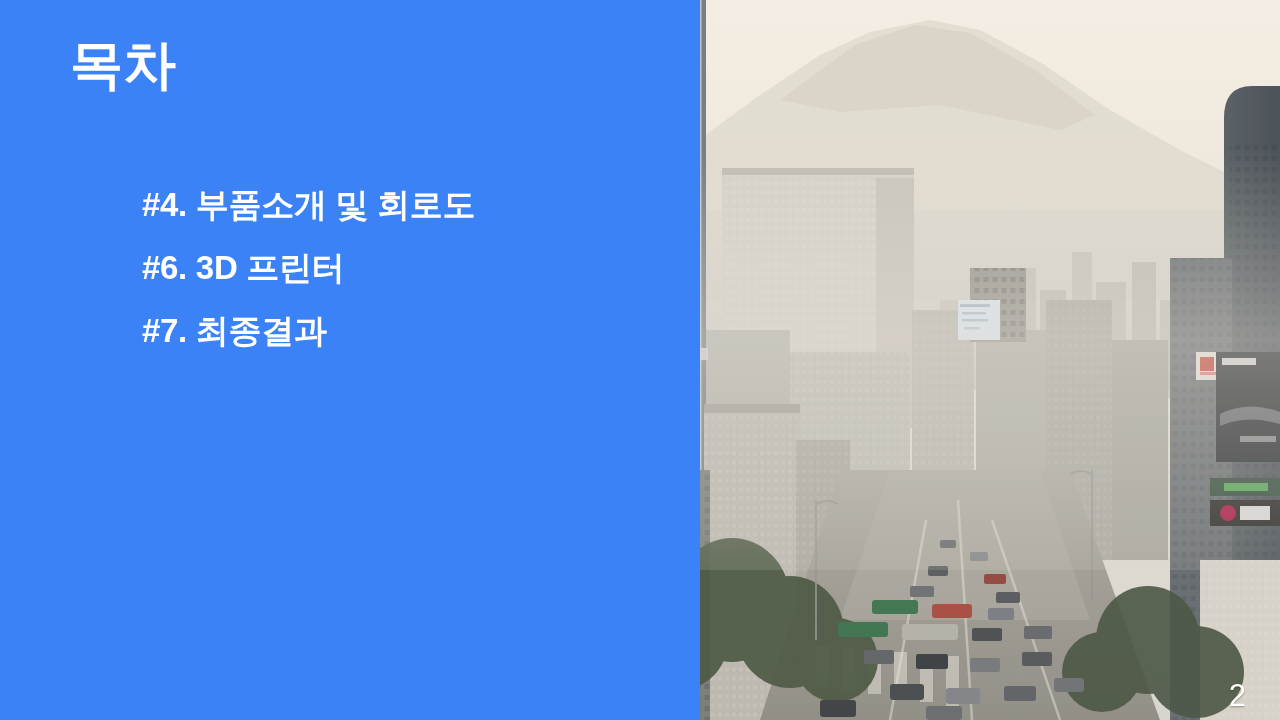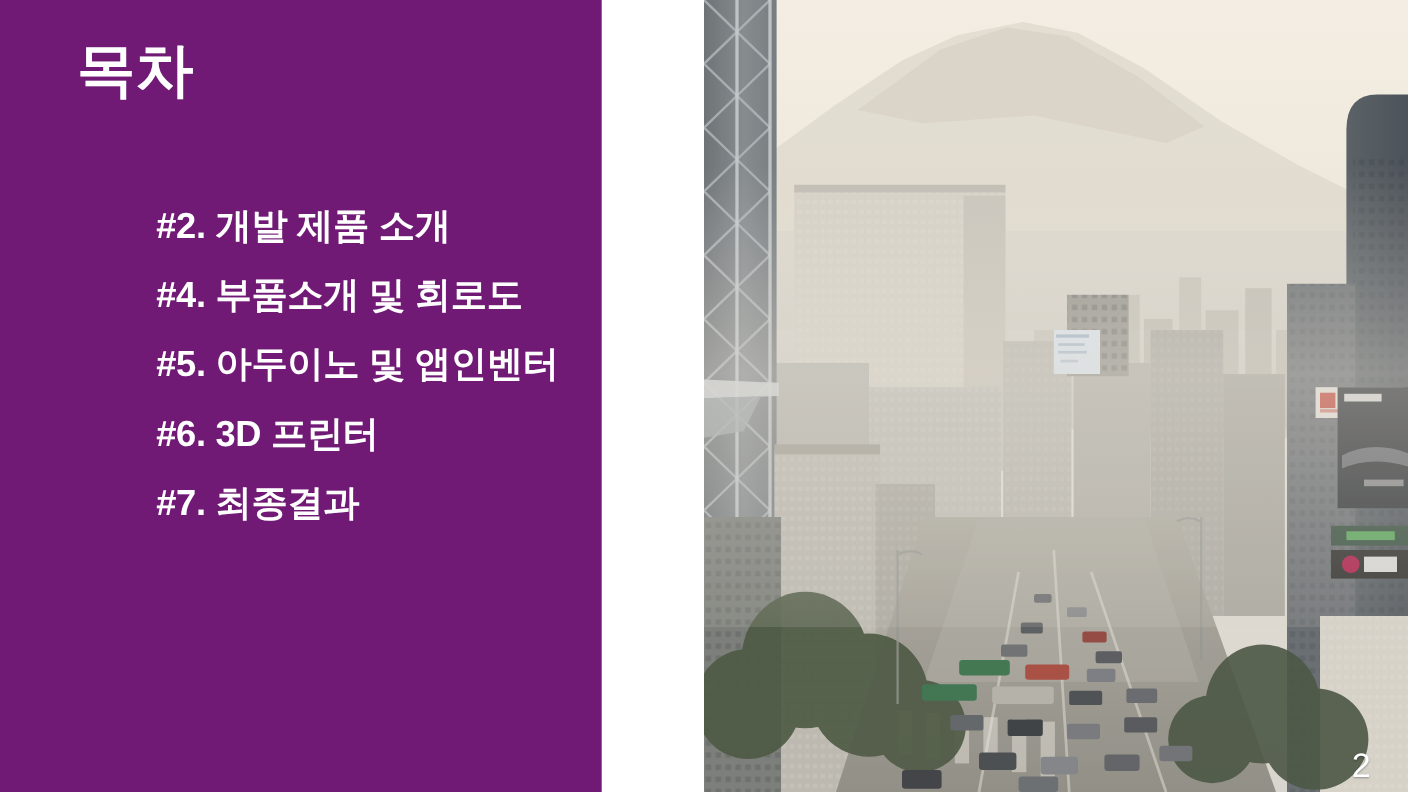--- a/index.html
+++ b/index.html
@@ -9,22 +9,22 @@
 
   .slide{
     position:relative;
     width:1280px; height:720px;
     overflow:hidden;
   }
 
   
   .panel{
     position:absolute; left:0; top:0;
-    width:547px; height:720px;
-    background:#701a75;
+    width:700px; height:720px;
+    background:#3b82f6;
     z-index:5;
   }
   .slide-title{
     position:absolute;
     left:70px; top:36px;
     color:#ffffff;
     font-size:53px;
     font-weight:700;
     letter-spacing:0px;
     line-height:1.1;
@@ -311,22 +311,20 @@
     </svg>
 
     <div class="page-number">2</div>
   </div>
 
   <div class="panel">
 
     <div class="slide-title">목차</div>
 
     <div class="toc">
-      <div class="toc-item">#2. 개발 제품 소개</div>
       <div class="toc-item">#4. 부품소개 및 회로도</div>
-      <div class="toc-item">#5. 아두이노 및 앱인벤터</div>
       <div class="toc-item">#6. 3D 프린터</div>
       <div class="toc-item tight gap-before">#7. 최종결과</div>
     </div>
 
   </div>
 
 </div>
 
 </body></html>

